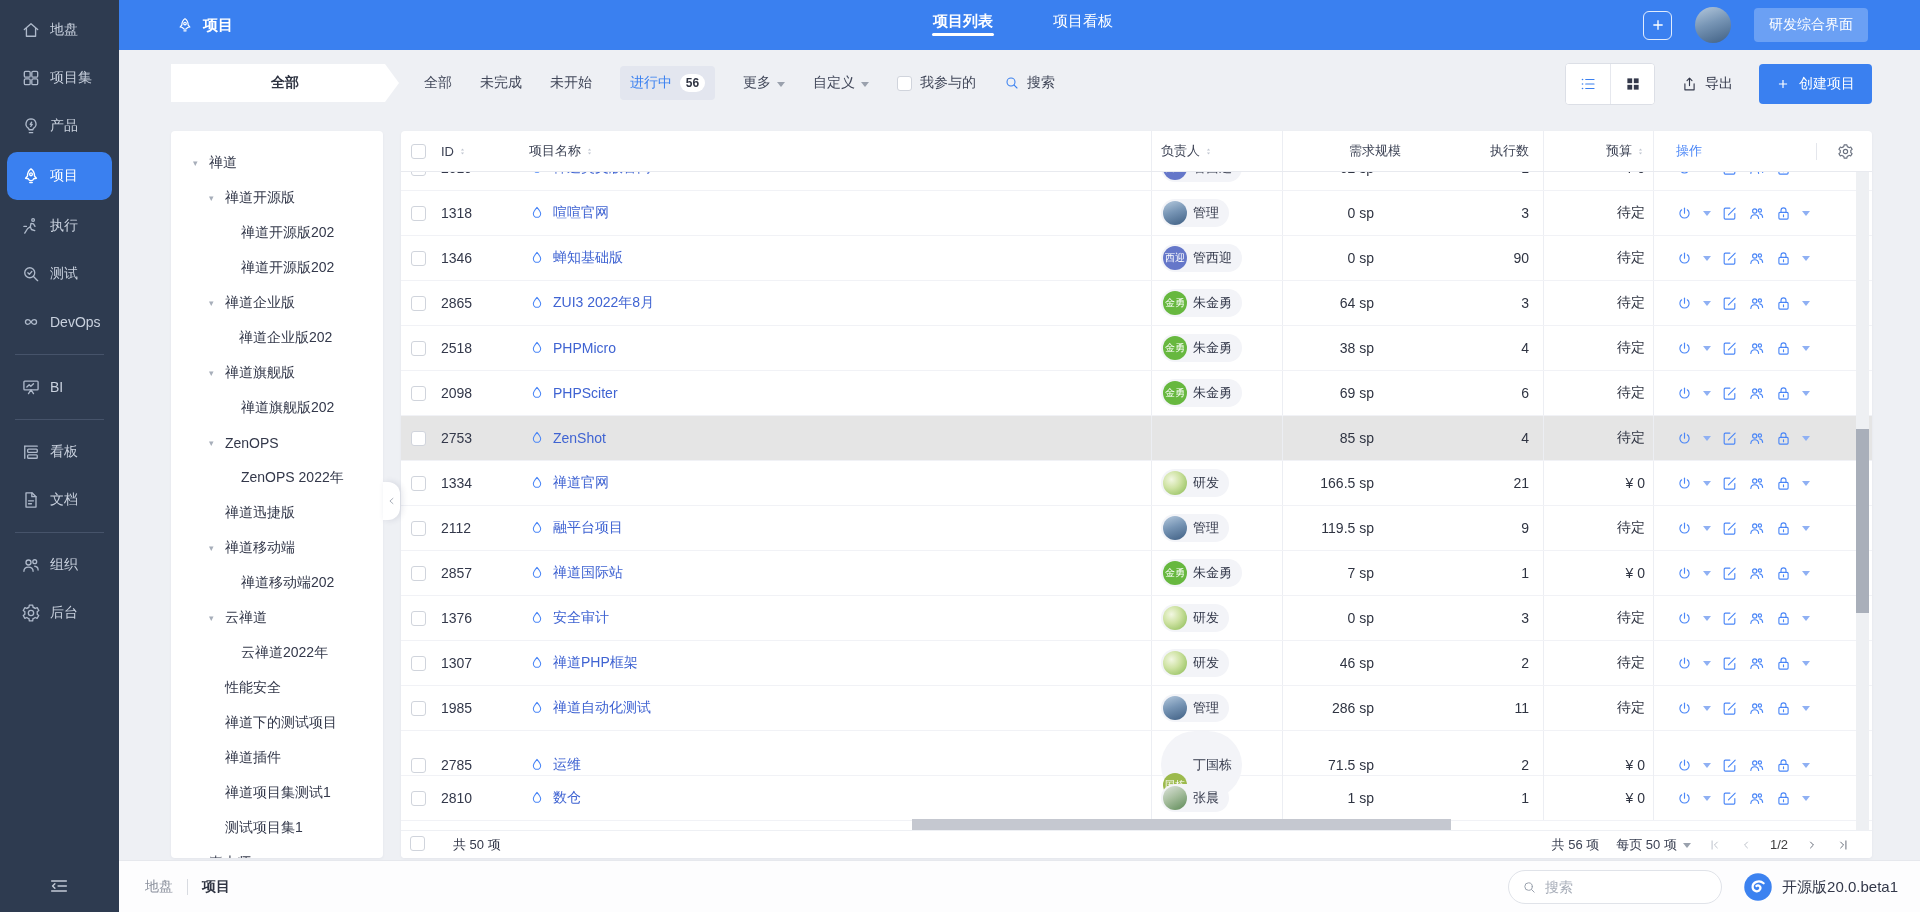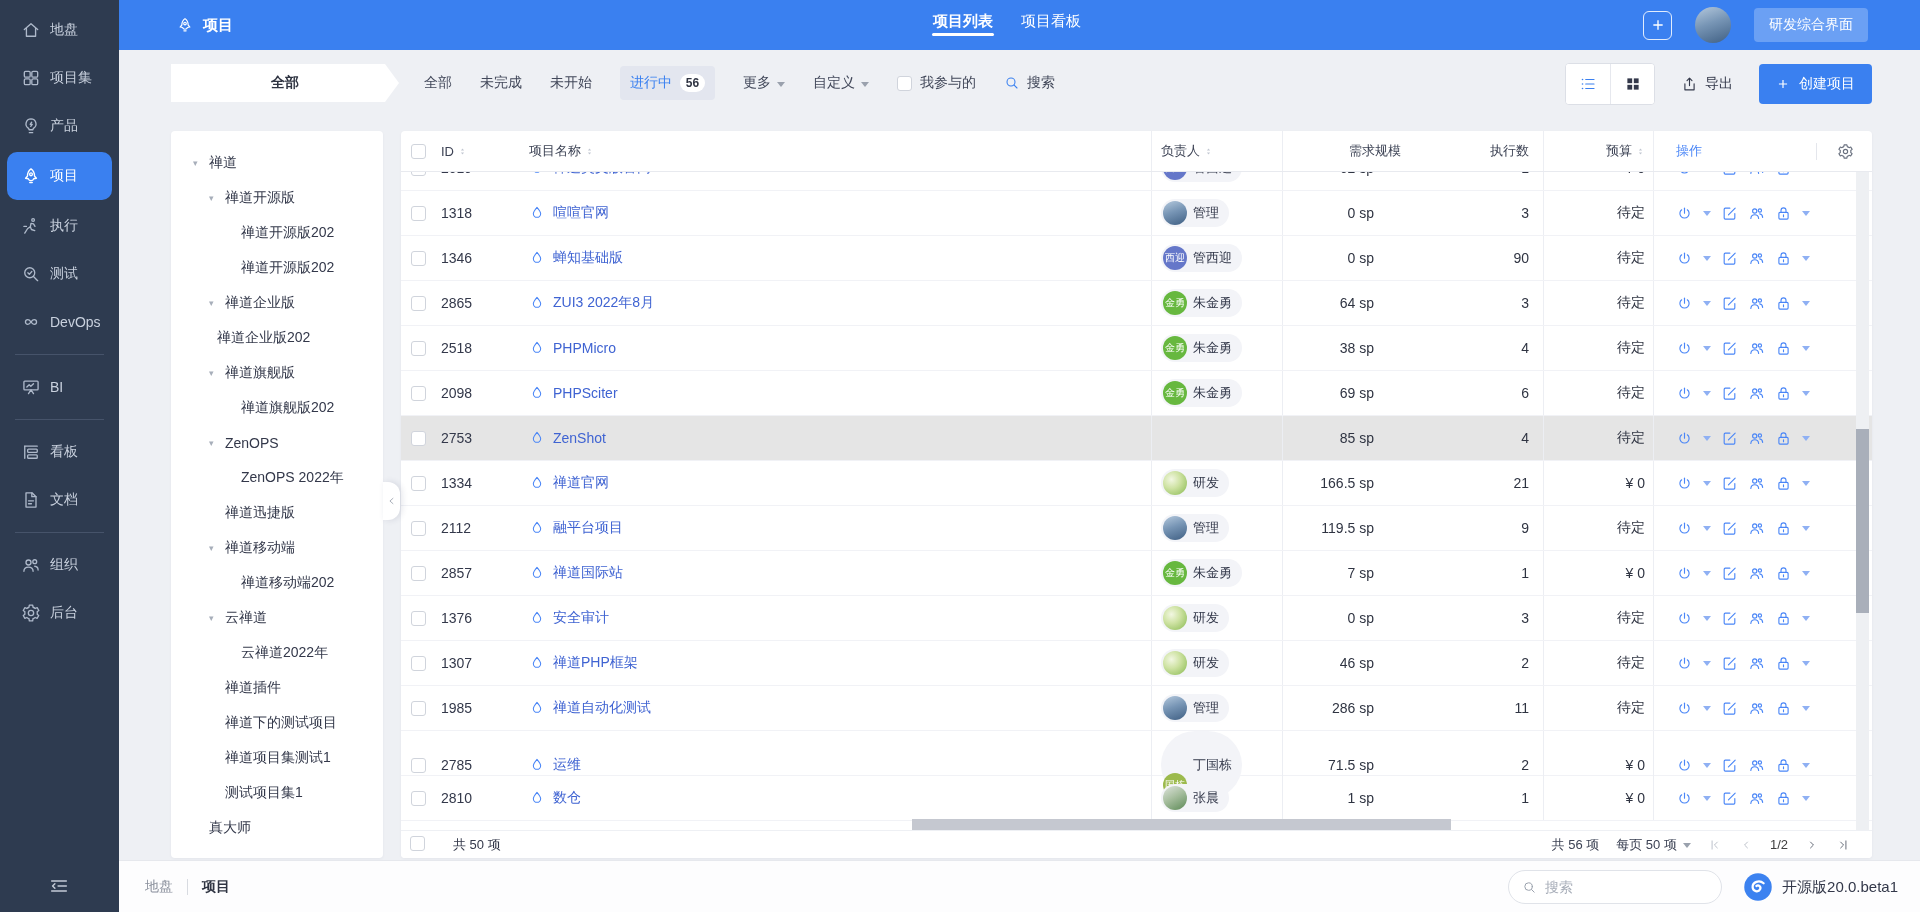--- a/index.html
+++ b/index.html
@@ -18,21 +18,21 @@
   .side-item.active { background:#3a80f0; border-radius:10px; margin:2px 7px; padding-left:14px; color:#fff; }
   .side-item.active .ic { color:#fff; }
   .side-divider { height:1px; background:#46536a; margin:8px 15px; }
   .side-foot { position:absolute; left:0; bottom:0; width:119px; height:52px; display:flex; align-items:center; padding-left:48px; }
   .side-foot .ic { width:22px; height:22px; color:#c3cad6; cursor:pointer; }
 
   
   .topbar { position:absolute; left:119px; top:0; right:0; height:50px; background:#3a80f0; color:#fff; }
   .tb-title { position:absolute; left:57px; top:0; height:50px; display:flex; align-items:center; gap:9px; font-size:15px; font-weight:bold; }
   .tb-title .ic { width:18px; height:18px; color:#fff; }
-  .tb-tabs { position:absolute; left:814px; top:0; height:42px; display:flex; gap:28px; }
+  .tb-tabs { position:absolute; left:814px; top:0; height:42px; display:flex; gap:60px; }
   .tab { position:relative; display:flex; align-items:center; font-size:15px; cursor:pointer; }
   .tab.active { font-weight:bold; }
   .tab.active::after { content:""; position:absolute; left:50%; transform:translateX(-50%); bottom:6px; width:62px; height:3px; background:#fff; border-radius:2px; }
   .tb-right { position:absolute; right:52px; top:0; height:50px; display:flex; align-items:center; gap:23px; }
   .plus-btn { width:29px; height:29px; border:1.5px solid rgba(255,255,255,.85); border-radius:6px; display:flex; align-items:center; justify-content:center; cursor:pointer; }
   .plus-btn svg { width:16px; height:16px; stroke:#fff; stroke-width:2; }
   .avatar-top { width:36px; height:36px; border-radius:50%; cursor:pointer; }
   .ws-btn { background:rgba(255,255,255,.25); border:none; color:#fff; font-size:14px; height:34px; padding:0 15px; border-radius:4px; cursor:pointer; font-family:inherit; }
 
   
@@ -402,21 +402,21 @@
     <span>禅道开源版202</span>
   </div>
       <div class="tree-item" style="padding-left: 54px;">
     <span class="tree-caret"></span>
     <span>禅道开源版202</span>
   </div>
       <div class="tree-item" style="padding-left: 38px;">
     <span class="tree-caret">▾</span>
     <span>禅道企业版</span>
   </div>
-      <div class="tree-item" style="padding-left: 30px;">
+      <div class="tree-item" style="padding-left: 52px;">
     <span class="tree-caret"></span>
     <span>禅道企业版202</span>
   </div>
       <div class="tree-item" style="padding-left: 38px;">
     <span class="tree-caret">▾</span>
     <span>禅道旗舰版</span>
   </div>
       <div class="tree-item" style="padding-left: 54px;">
     <span class="tree-caret"></span>
     <span>禅道旗舰版202</span>
@@ -444,25 +444,29 @@
       <div class="tree-item" style="padding-left: 38px;">
     <span class="tree-caret">▾</span>
     <span>云禅道</span>
   </div>
       <div class="tree-item" style="padding-left: 54px;">
     <span class="tree-caret"></span>
     <span>云禅道2022年</span>
   </div>
       <div class="tree-item" style="padding-left: 38px;">
     <span class="tree-caret"></span>
-    <span>禅道插件</span>
+    <span>性能安全</span>
   </div>
       <div class="tree-item" style="padding-left: 38px;">
     <span class="tree-caret"></span>
     <span>禅道下的测试项目</span>
+  </div>
+      <div class="tree-item" style="padding-left: 38px;">
+    <span class="tree-caret"></span>
+    <span>禅道插件</span>
   </div>
       <div class="tree-item" style="padding-left: 38px;">
     <span class="tree-caret"></span>
     <span>禅道项目集测试1</span>
   </div>
       <div class="tree-item" style="padding-left: 38px;">
     <span class="tree-caret"></span>
     <span>测试项目集1</span>
   </div>
       <div class="tree-item" style="padding-left: 22px;">

